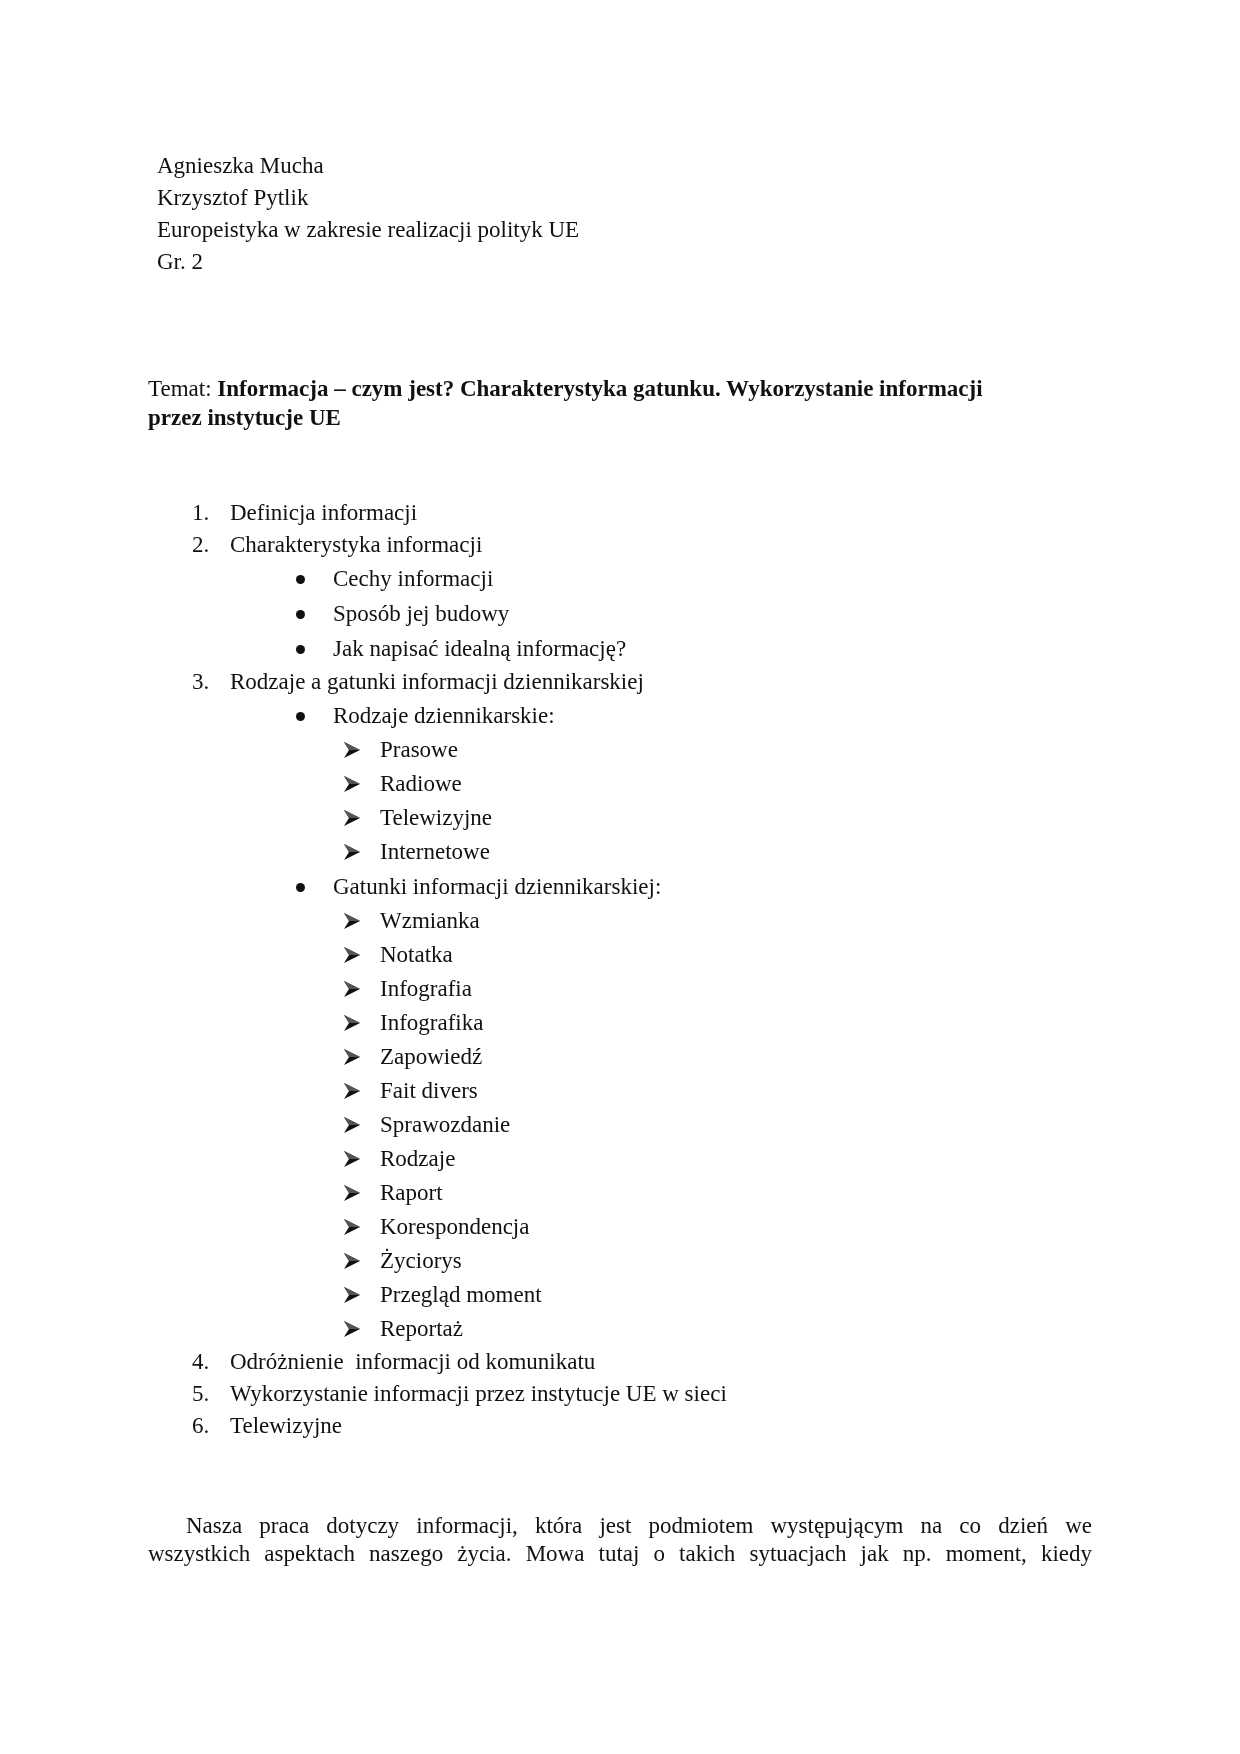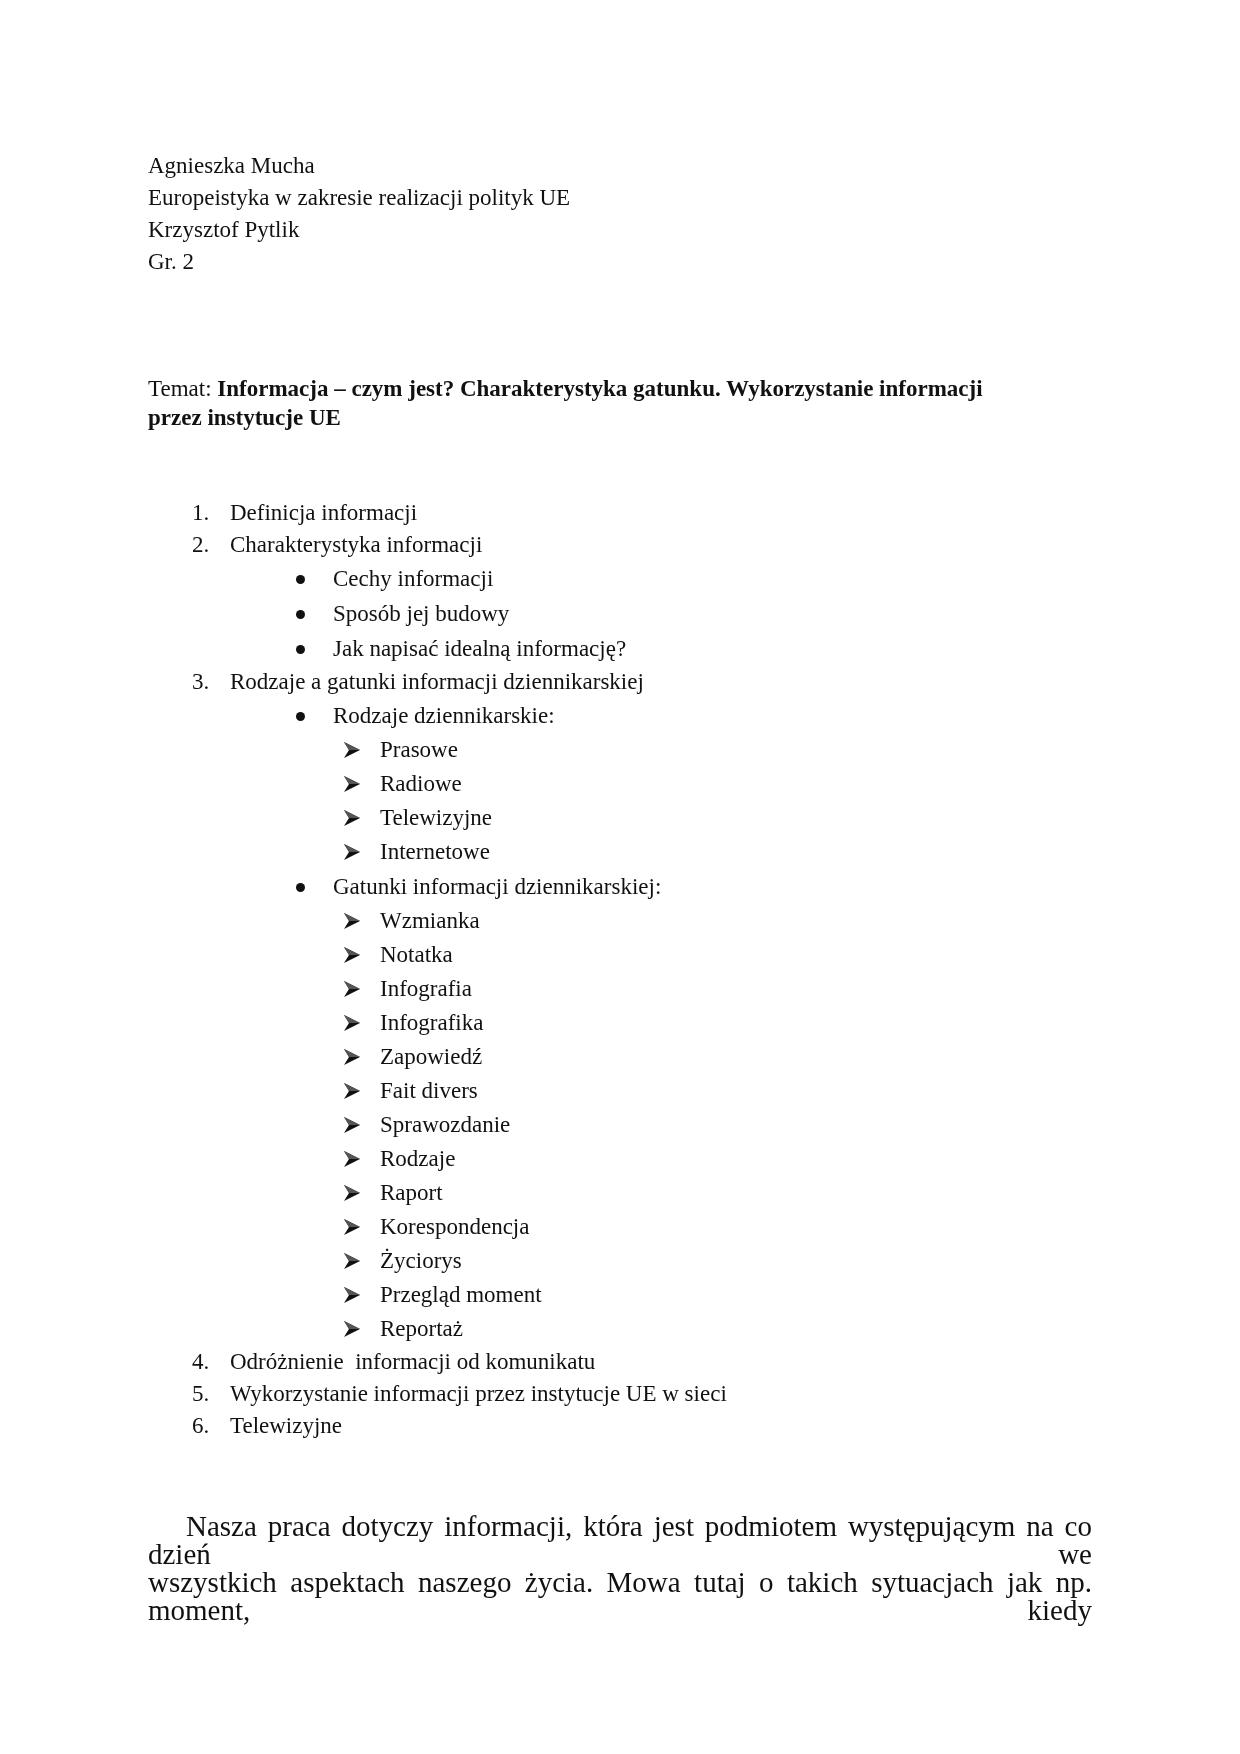--- a/index.html
+++ b/index.html
@@ -3,55 +3,55 @@
 <meta charset="utf-8">
 <style>
   html, body { margin: 0; padding: 0; background: #ffffff; }
   body {
     width: 1240px; height: 1754px; position: relative; overflow: hidden;
     font-family: "Liberation Serif", "DejaVu Serif", serif;
     color: #111111;
   }
   .page { position: absolute; left: 0; top: 0; width: 1240px; height: 1754px; background: #fff; }
   .author-block { position: absolute; left: 148px; top: 150px; font-size: 23px; line-height: 32px; }
-  .author-block div { white-space: nowrap; }
+  .author-block div { white-space: nowrap; margin-left: 9px; }
   .title {
     position: absolute; left: 148px; width: 944px; top: 374px;
     text-align: left; font-size: 23px; line-height: 29px;
   }
   .title .bold { font-weight: bold; }
   .toc { position: absolute; left: 0; top: 497px; width: 1240px; font-size: 23px; }
   .row { position: relative; height: 32px; line-height: 32px; white-space: nowrap; }
   .row.l2 { height: 35px; line-height: 35px; margin-left: 28px; }
   .row.l3 { height: 34px; line-height: 34px; padding-left: 28px; }
   .num { position: absolute; left: 192px; }
   .lvl1-text { position: absolute; left: 230px; }
   .bullet {
     position: absolute; left: 268px; top: 50%; width: 9px; height: 9px;
     margin-top: -4px; border-radius: 50%; background: #111;
   }
   .lvl2-text { position: absolute; left: 305px; }
   .arrow { position: absolute; left: 343px; top: 50%; margin-top: -9px; width: 18px; height: 18px; }
   .lvl3-text { position: absolute; left: 380px; }
   .paragraph {
     position: absolute; left: 148px; width: 944px; top: 1512px;
-    font-size: 29px; line-height: 28px; text-align: justify;
+    font-size: 23px; line-height: 28px; text-align: justify;
   }
   .paragraph .indent { display: inline-block; width: 38px; }
   .para-line { display: block; text-align: justify; text-align-last: justify; }
 </style>
 </head>
 <body>
 
 <div class="page">
 
   <div class="author-block">
     <div>Agnieszka Mucha</div>
+    <div>Krzysztof Pytlik</div>
     <div>Europeistyka w zakresie realizacji polityk UE</div>
-    <div>Krzysztof Pytlik</div>
     <div>Gr. 2</div>
   </div>
 
   <div class="title">
     <div><span>Temat: </span><span class="bold">Informacja – czym jest? Charakterystyka gatunku. Wykorzystanie informacji</span></div>
     <div class="bold">przez instytucje UE</div>
   </div>
 
   <div class="toc">
 

